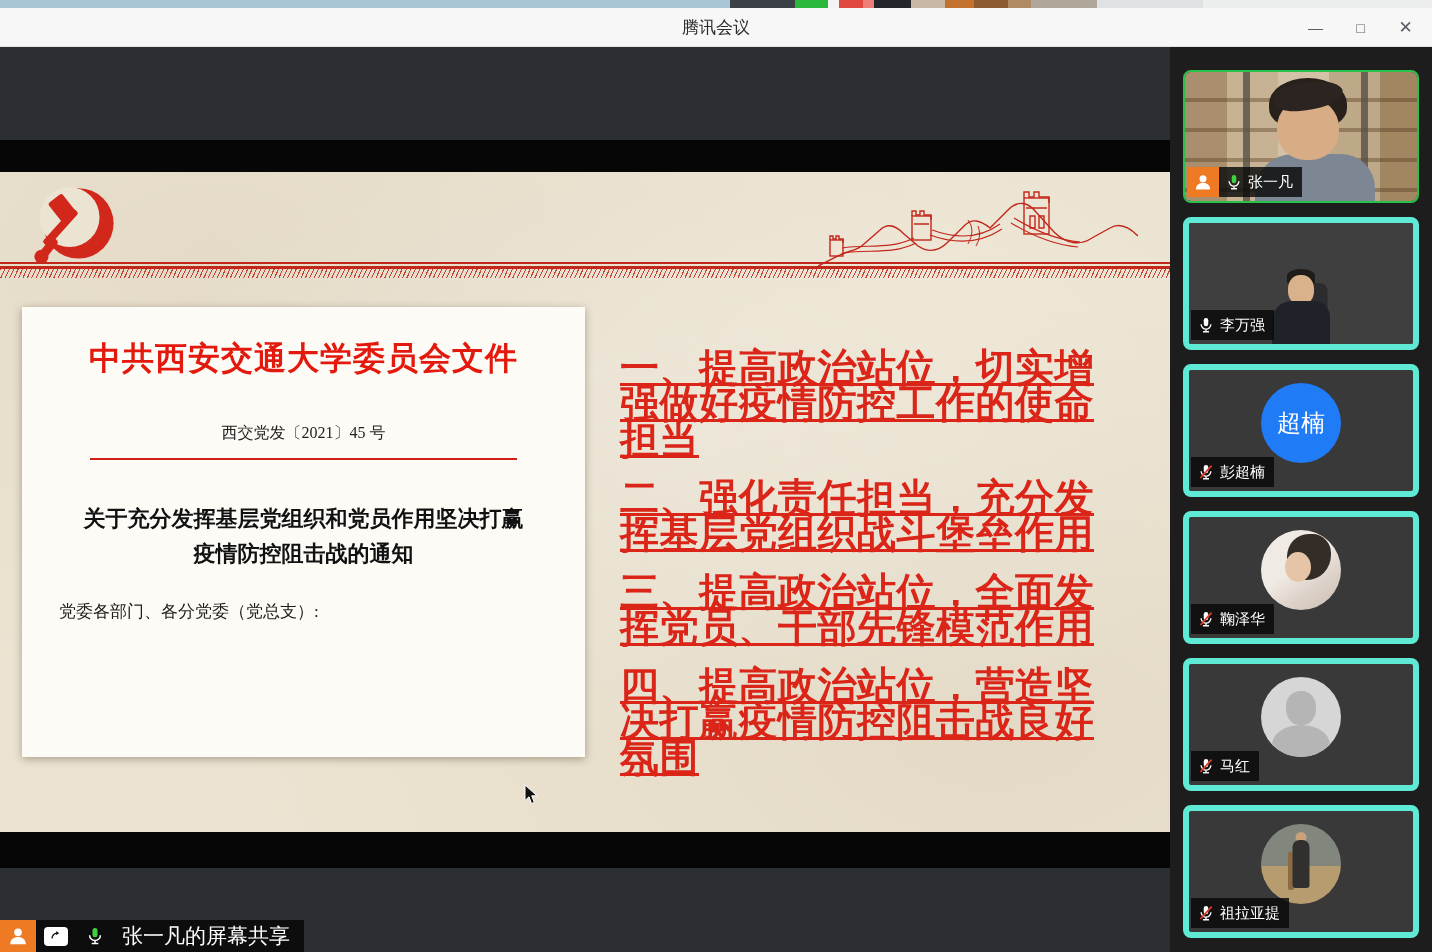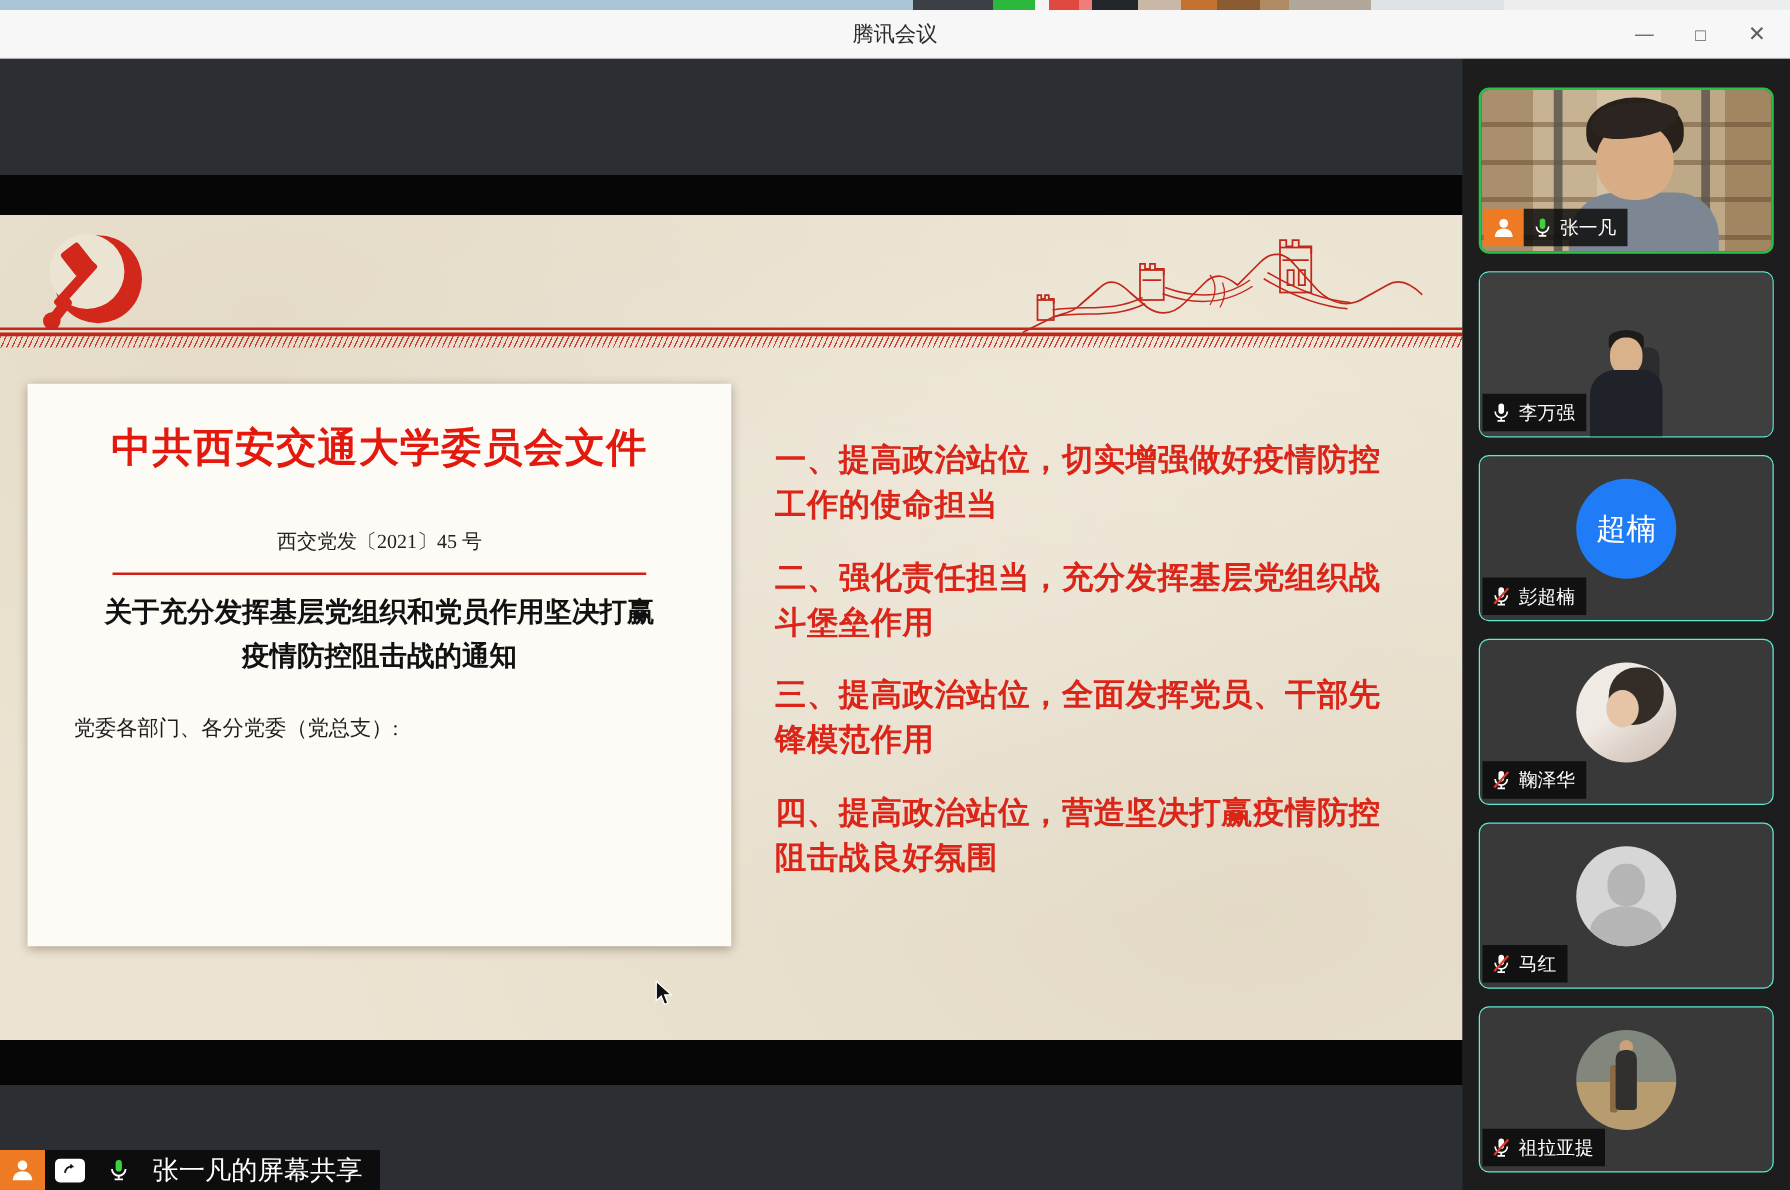--- a/index.html
+++ b/index.html
@@ -53,46 +53,46 @@
 
   
   .paper { position:absolute; left:22px; top:135px; width:563px; height:450px;
     background:#fdfbf6; box-shadow:0 2px 8px rgba(40,30,10,.35);
     font-family:"Liberation Serif", serif; color:#1c1c1c; }
   .doc-header { margin-top:30px; text-align:center; color:#e4190e;
     font-size:32px; font-weight:bold; letter-spacing:1px;
     font-family:"Liberation Serif", serif; }
   .doc-number { margin-top:42px; text-align:center; font-size:16px; color:#222; }
   .doc-rule { margin:14px auto 0 auto; width:76%; height:2px; background:#d02015; }
-  .doc-title { margin-top:12px; text-align:center; font-weight:bold; font-size:22px; line-height:35px; color:#111; }
+  .doc-title { margin-top:41px; text-align:center; font-weight:bold; font-size:22px; line-height:35px; color:#111; }
   .doc-salutation { margin:26px 36px 0 37px; font-size:17px; line-height:29px; }
   .doc-body { margin:4px 36px 0 37px; font-size:17px; line-height:29px;
     text-align:justify; text-indent:2em; }
 
   
   .points { position:absolute; left:620px; top:178px; width:500px; }
-  .point { color:#da2518; font-weight:bold; font-size:25px; line-height:36px;
-    margin-bottom:22px; letter-spacing:.5px; }
+  .point { color:#da2518; font-weight:bold; font-size:39px; line-height:36px;
+    margin-bottom:22px; letter-spacing:.5px;text-decoration:underline; }
 
   
   .cursor { position:absolute; left:524px; top:612px; width:14px; height:21px; }
 
   
   .share-banner { position:absolute; left:0; bottom:0; height:32px; display:flex; align-items:stretch; }
   .share-host-badge { width:36px; background:#ee7a23; display:flex; align-items:center; justify-content:center; }
   .share-dark { background:#0d0d0d; display:flex; align-items:center; gap:17px; padding:0 14px 0 8px; }
   .share-label { color:#fff; font-size:21px; }
   .share-screen-icon { width:24px; height:19px; background:#fff; border-radius:4px;
     display:flex; align-items:center; justify-content:center; }
 
   
   .sidebar { position:absolute; right:0; top:0; width:262px; height:905px; background:#1d1d1d;
     padding:23px 11px 0 13px; }
   .thumb { position:relative; width:236px; height:133px; background:#393939;
-    border:1px solid #5eead4; border-radius:8px; margin-bottom:14px; overflow:hidden; }
+    border:6px solid #5eead4; border-radius:8px; margin-bottom:14px; overflow:hidden; }
   .thumb.speaking { border:2px solid #27c24a; }
   .name-row { position:absolute; left:2px; bottom:4px; display:flex; align-items:stretch; height:30px;justify-content:flex-end; }
   .host-badge { width:32px; background:#ee7a23; display:flex; align-items:center; justify-content:center; }
   .name-chip { background:rgba(8,8,8,.82); display:flex; align-items:center; gap:5px; padding:0 9px 0 6px; }
   .name-chip .pname { color:#fff; font-size:15px; white-space:nowrap; }
 
   
   .vid-landscape { position:absolute; inset:0;
     background:
       repeating-linear-gradient(180deg, transparent 0 26px, rgba(80,52,25,.38) 26px 30px),

